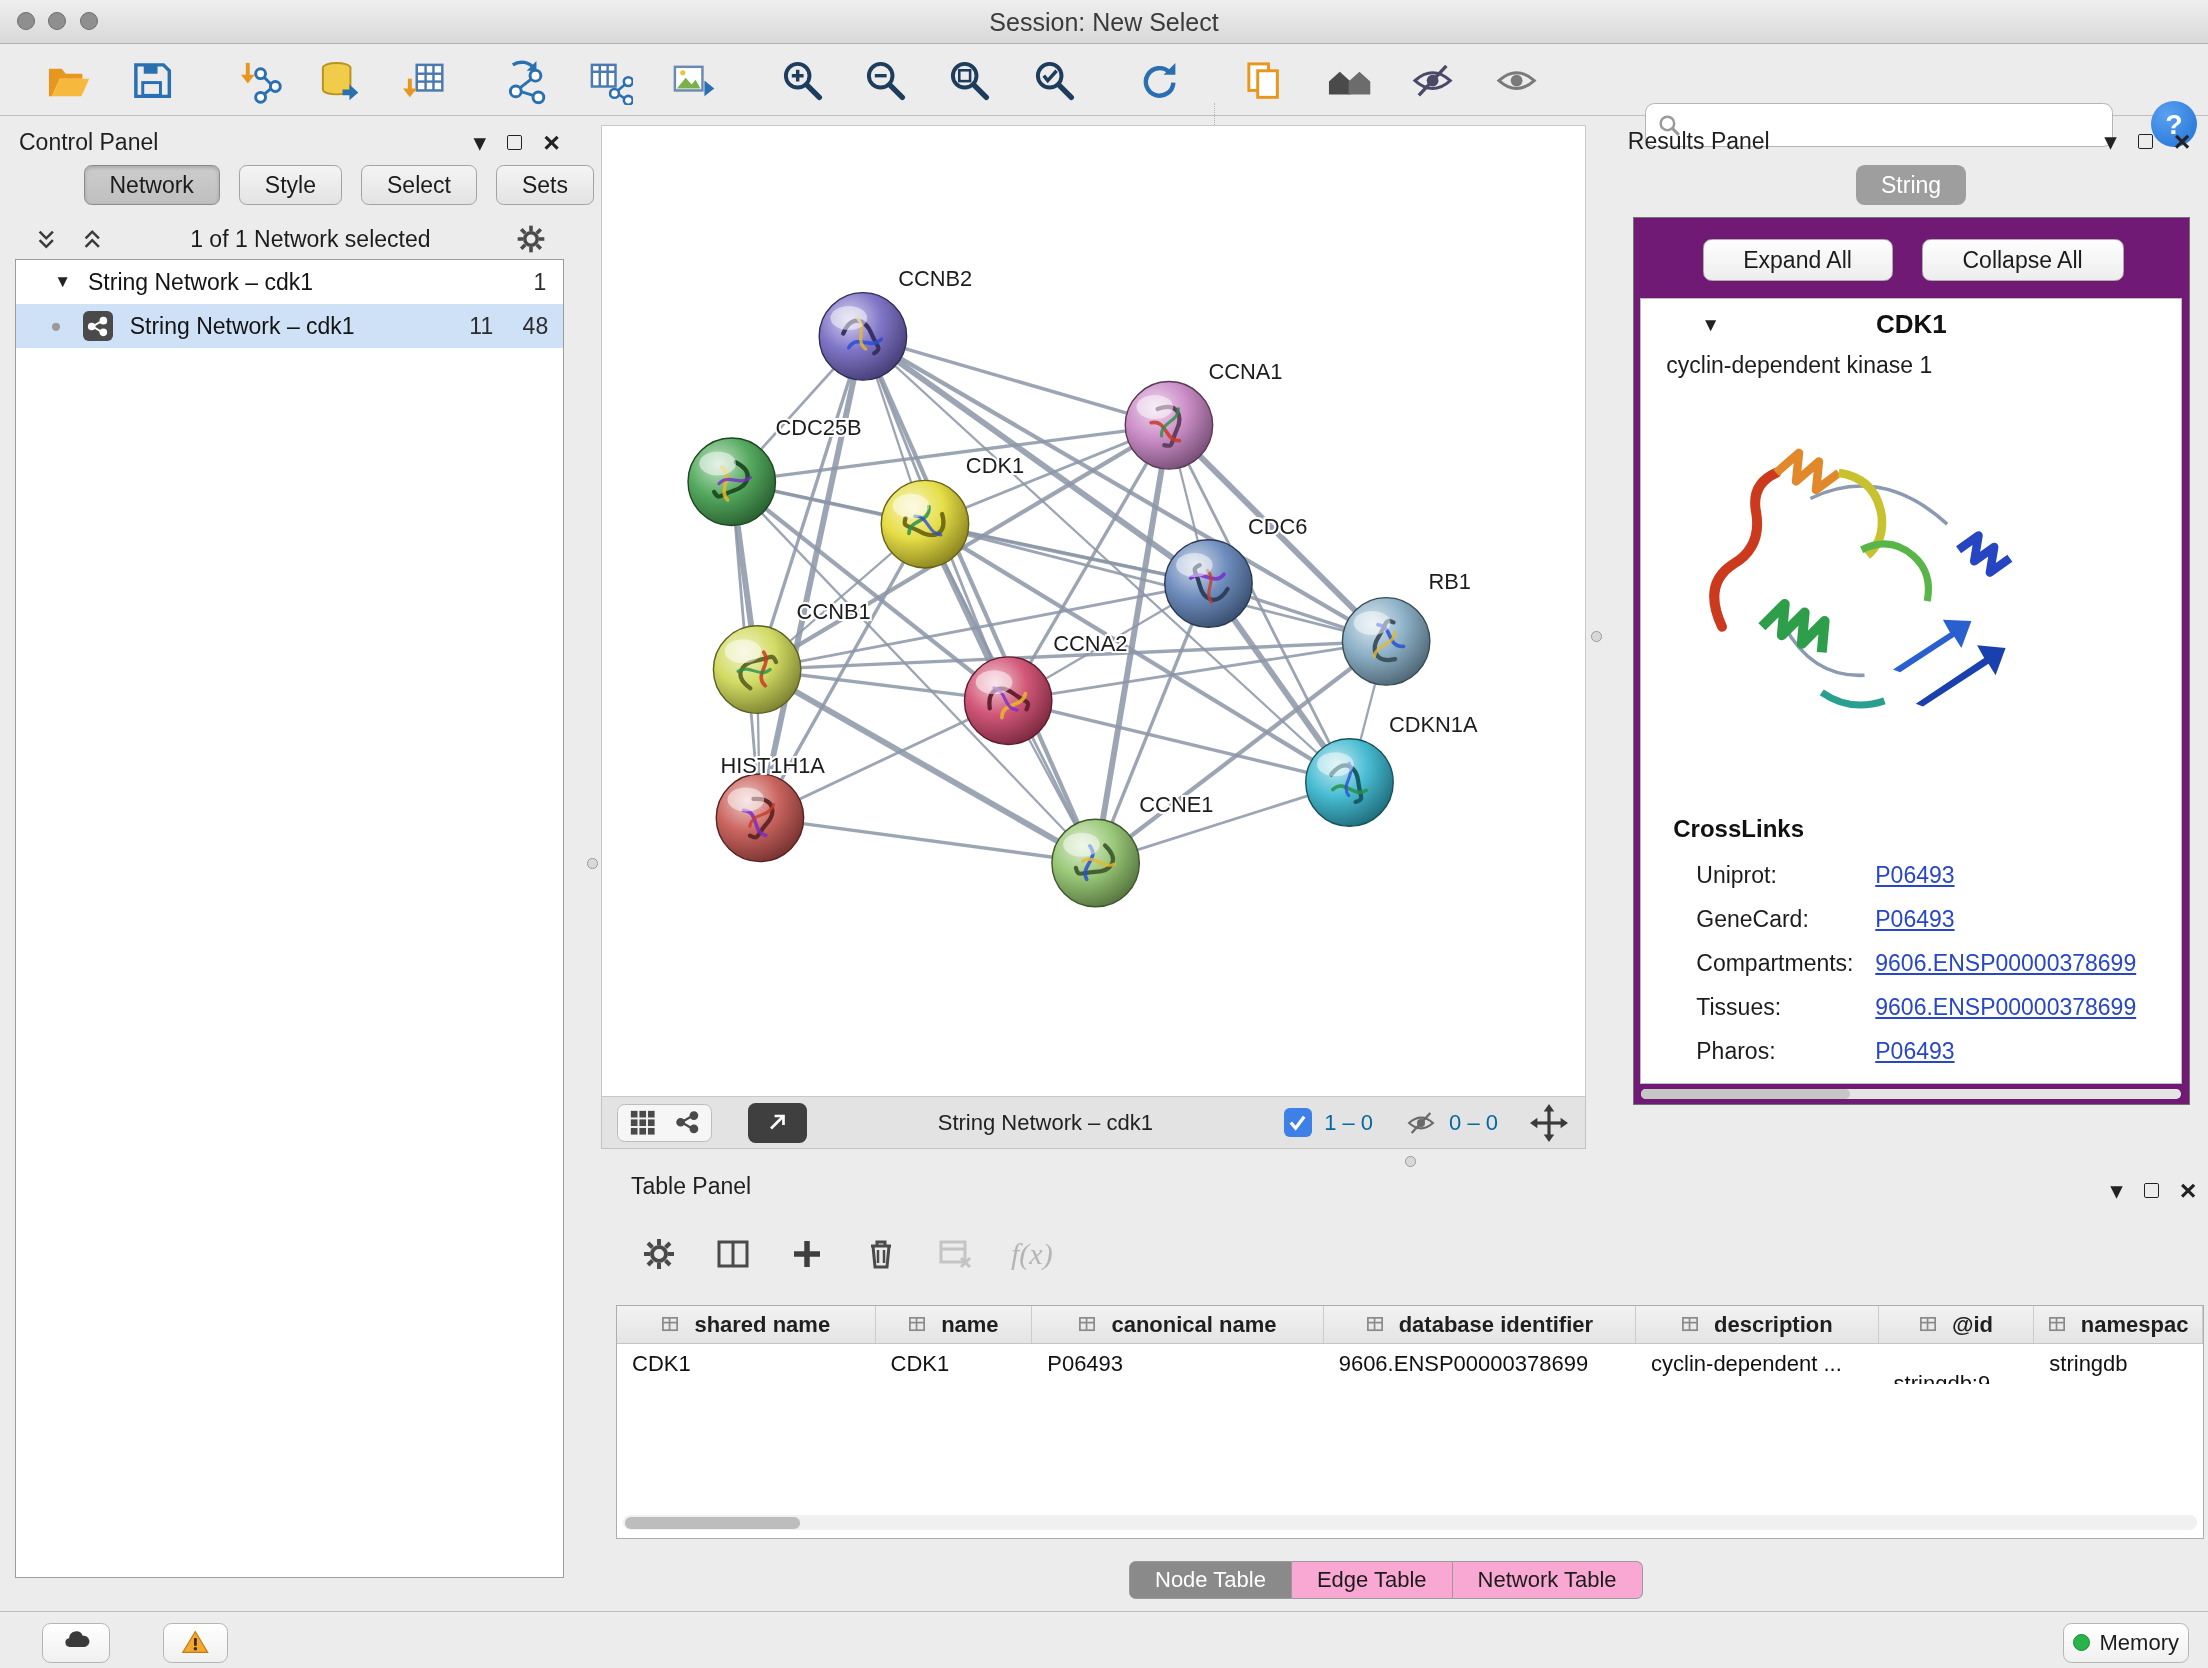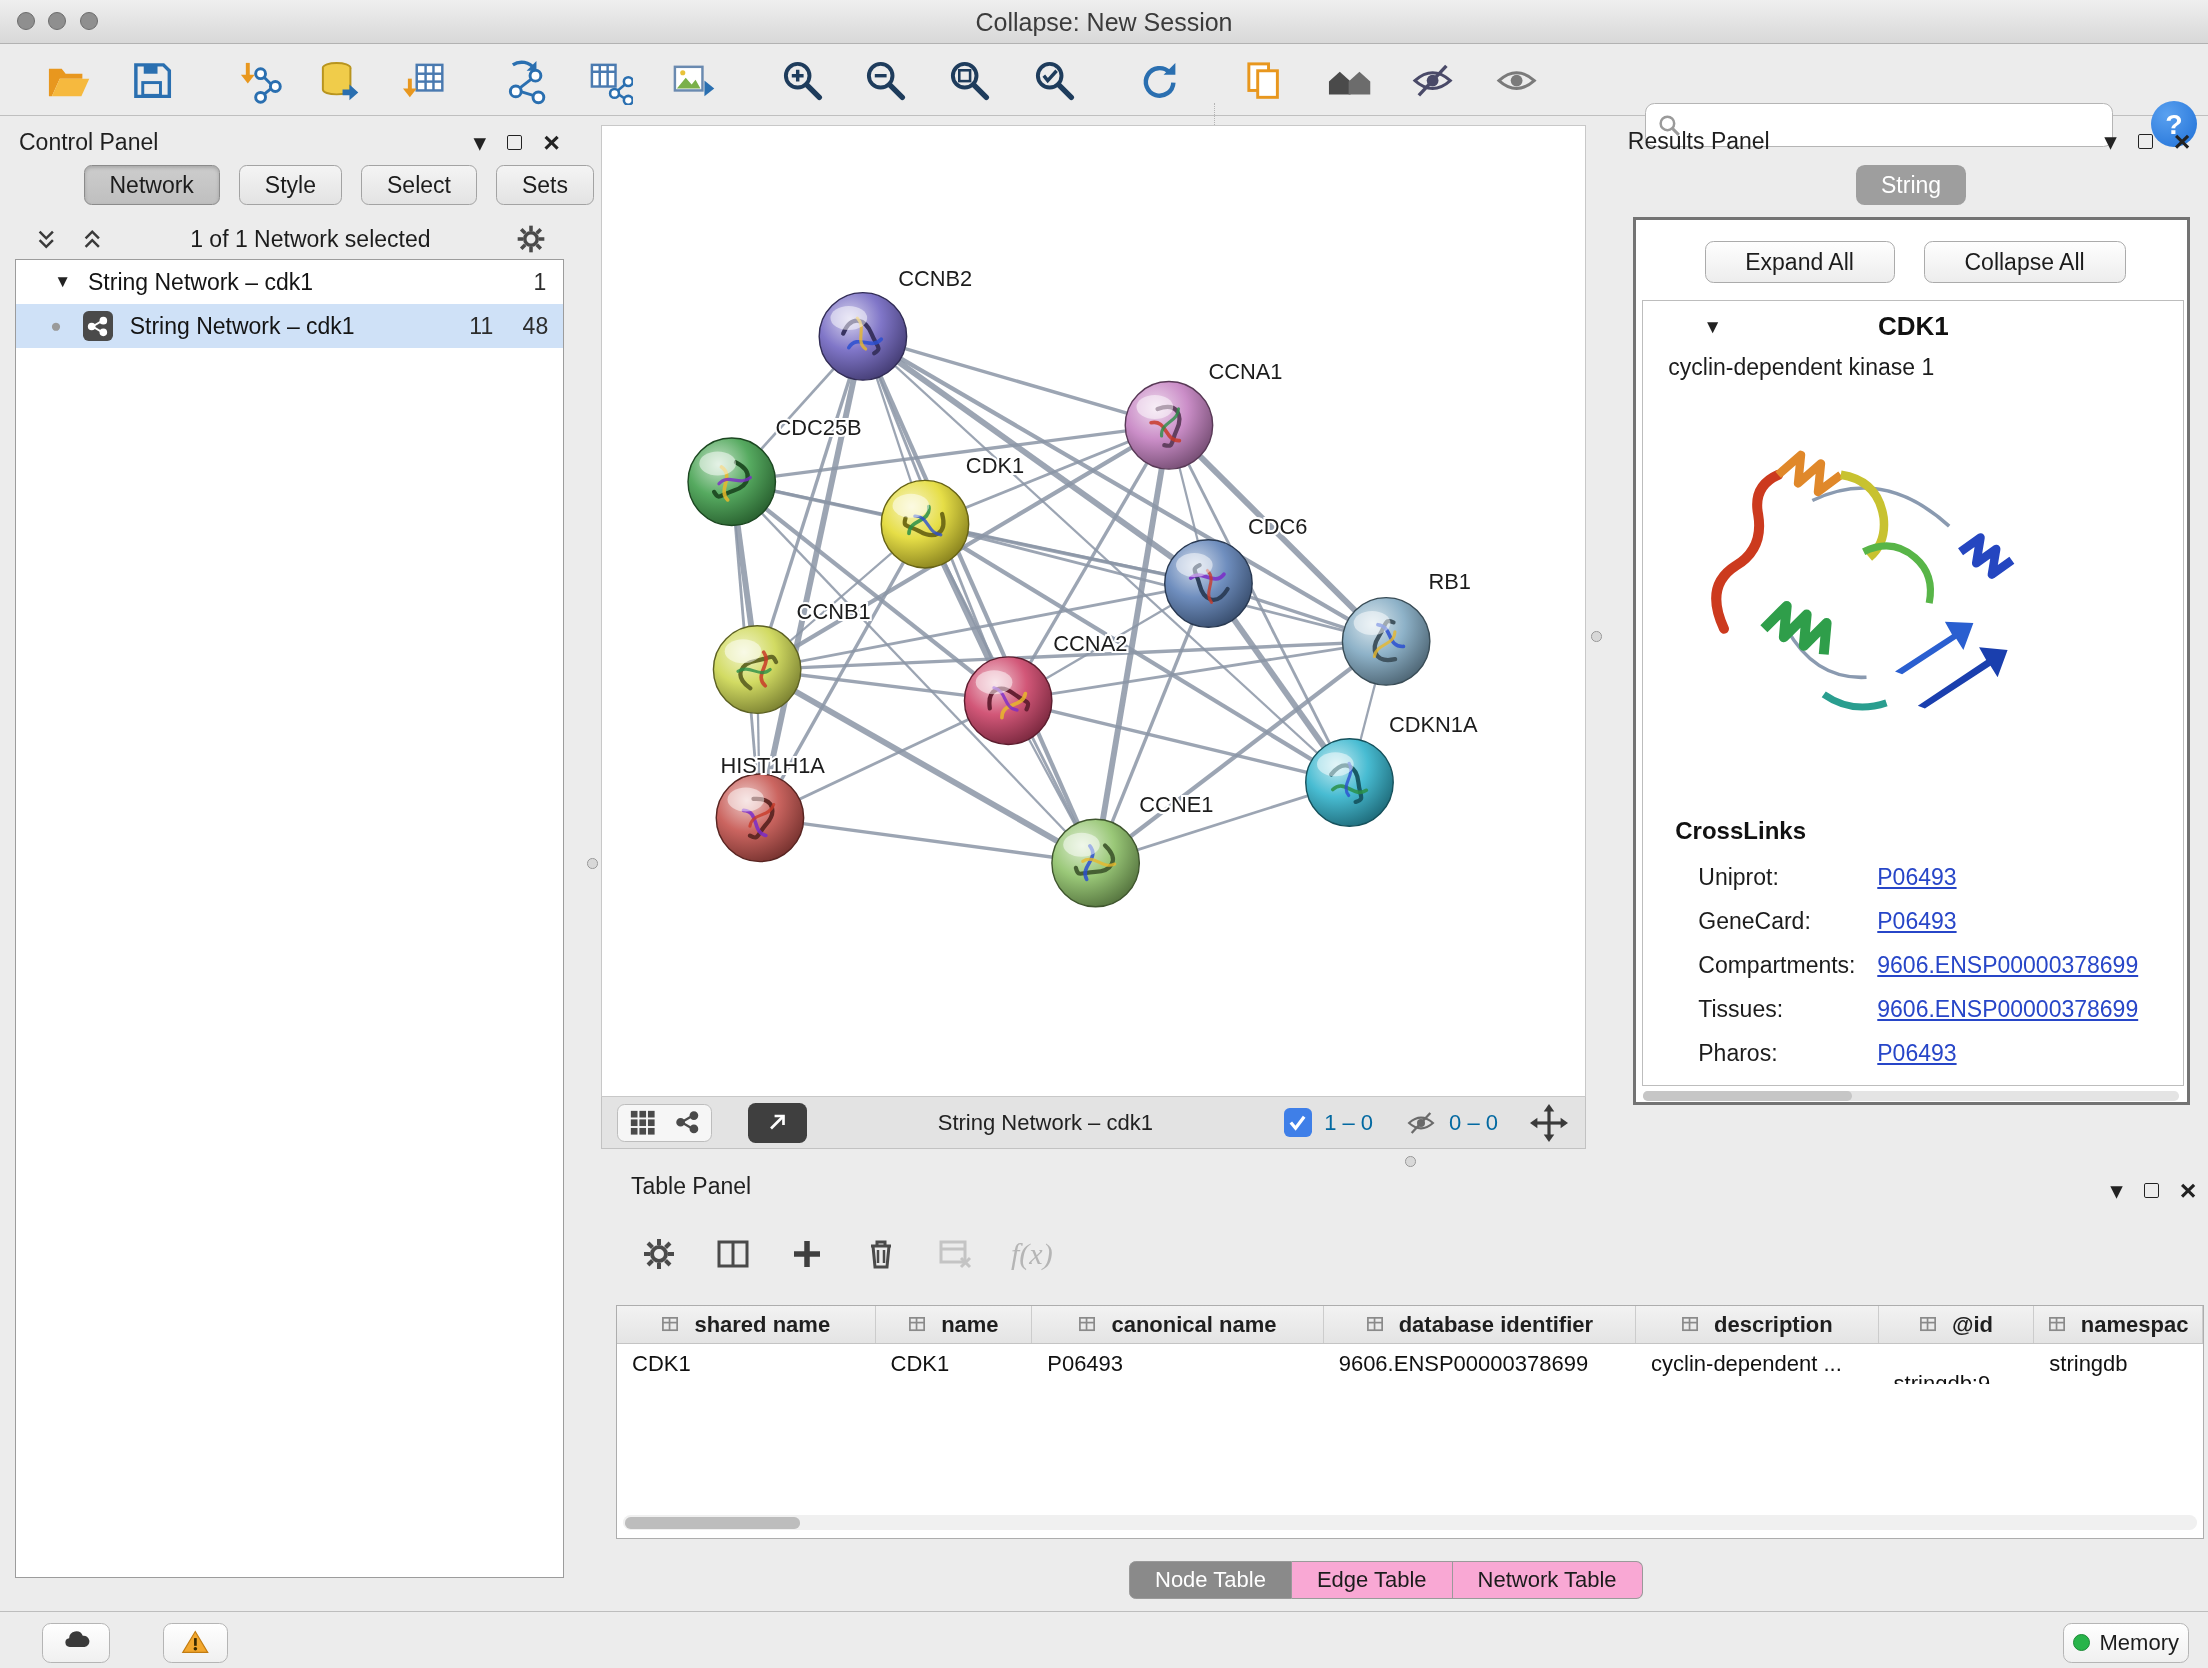--- a/index.html
+++ b/index.html
@@ -59,21 +59,21 @@
 .nb-title{flex:1;text-align:center;font-size:22px;color:#222;}
 .nb-count{display:flex;align-items:center;gap:12px;font-size:22px;color:#0369a1;margin-right:32px;}
 .cbx{width:28.5px;height:28.5px;background:#3f7fe8;border-radius:5.7px;display:flex;align-items:center;justify-content:center;cursor:pointer;}
 .cbx svg{width:21px;height:21px;}
 .nb-move{width:38px;height:38px;margin-right:17px;cursor:pointer;}
 
 
 .results-panel{position:absolute;left:1624px;top:125px;width:574px;height:981px;}
 .rp-head{position:absolute;left:3.8px;right:7.6px;top:0;height:32px;display:flex;justify-content:space-between;align-items:center;}
 .rp-tab{position:absolute;left:232px;top:40px;height:40px;padding:0 25px;background:#9e9e9e;border-radius:8.6px;color:#fff;font-size:23px;line-height:40px;cursor:pointer;}
-.rp-box{position:absolute;left:8.6px;top:92px;width:557px;height:888px;background:#ffffff;border:3px solid #737373;}
+.rp-box{position:absolute;left:8.6px;top:92px;width:557px;height:888px;background:#701a75;border:1px solid #737373;}
 .rp-btn{position:absolute;height:42px;background:linear-gradient(#fefefe,#ededed);border:1px solid #ababab;border-radius:8.6px;font-size:23px;color:#1c1c1c;cursor:pointer;}
 .rp-inner{position:absolute;left:6.7px;top:80px;width:542px;height:786px;background:#fff;border:1px solid #bdbdbd;overflow:hidden;}
 .rp-protname{position:absolute;left:0;right:0;top:9.5px;text-align:center;font-size:26px;font-weight:bold;color:#111;}
 .rp-exp{position:absolute;left:60px;top:15px;font-size:19px;color:#222;cursor:pointer;}
 .rp-desc{position:absolute;left:25px;top:53px;font-size:23px;color:#1c1c1c;}
 .protimg{position:absolute;left:38px;top:114px;width:371px;height:342px;}
 .cl-title{position:absolute;left:32px;top:516px;font-size:24px;font-weight:bold;color:#111;}
 .clrows{position:absolute;left:0;top:554px;right:0;}
 .clrow{height:44px;display:flex;align-items:center;}
 .cllabel{margin-left:55px;width:179px;font-size:23px;color:#1c1c1c;}
@@ -113,21 +113,21 @@
 <body>
 
 <div class="app">
 
   <div class="titlebar">
     <div class="lights">
       <span class="light"></span>
       <span class="light"></span>
       <span class="light"></span>
     </div>
-    <div class="wtitle">Collapse: New Session</div>
+    <div class="wtitle">Session: New Select</div>
   </div>
 
   <div class="toolbar">
     <button class="tbtn" style="left:42px"><svg viewBox="0 0 48 48">
           <path d="M5 12h13l4 5h17v5H16L8 40H5z" fill="#e8971e"></path>
           <path d="M8 40l8-18h30l-8 18z" fill="#f6b93e"></path>
         </svg></button>
     <button class="tbtn" style="left:126px"><svg viewBox="0 0 48 48">
           <path d="M8 8h28l6 6v26H8z" fill="none" stroke="#2a6fb0" stroke-width="3.5"></path>
           <rect x="15" y="26" width="18" height="13" fill="none" stroke="#2a6fb0" stroke-width="3"></rect>

